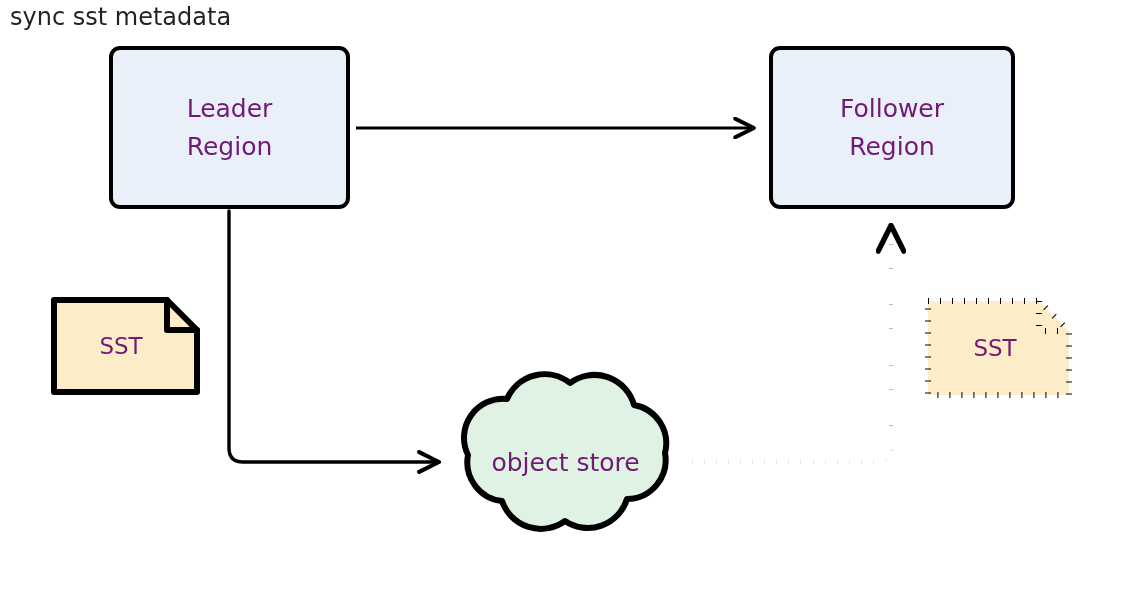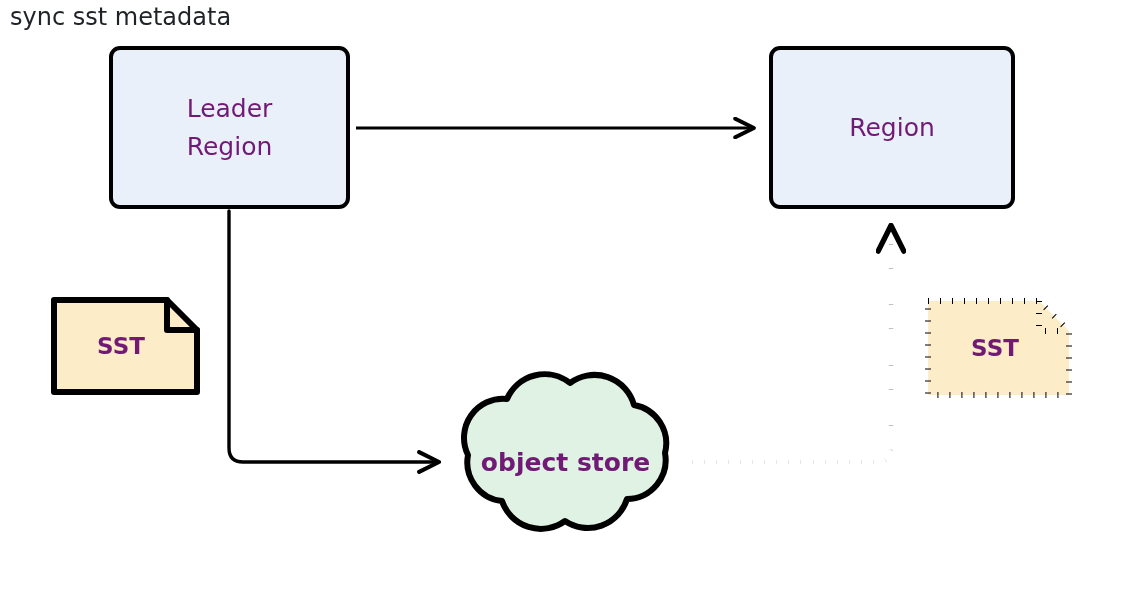--- a/index.html
+++ b/index.html
@@ -38,26 +38,26 @@
     pointer-events: none;
   }
   .lbl-region {
     font-size: 25px;
     line-height: 38px;
     font-weight: 400;
   }
   .lbl-sst {
     font-size: 23px;
     line-height: 30px;
-    font-weight: 700;
+    font-weight: 400;
   }
   .lbl-cloud {
     font-size: 25px;
     line-height: 32px;
-    font-weight: 700;
+    font-weight: 400;
   }
   .lbl-edge {
     font-size: 24px;
     line-height: 30px;
     font-weight: 400;
     color: #1f2328;
     background: #ffffff;
     padding: 0 10px;
     white-space: nowrap;
   }
@@ -114,20 +114,21 @@
 
     <path d="M 692 462 L 877 462 Q 891 462 891 448 L 891 228" fill="none" stroke="#000000" stroke-width="4.4" stroke-linecap="butt" stroke-linejoin="round" stroke-dasharray="0.1 12" marker-end="url(#arrow-dotted)"></path>
   </svg>
 
   <div class="node-label lbl-region" id="leader-region-label">
     <span>Leader</span>
     <span>Region</span>
   </div>
 
   <div class="node-label lbl-region" id="follower-region-label">
+    <span>Follower</span>
     <span>Region</span>
   </div>
 
   <div class="node-label lbl-sst" id="sst-left-label">
     <span>SST</span>
   </div>
 
   <div class="node-label lbl-sst" id="sst-right-label">
     <span>SST</span>
   </div>

